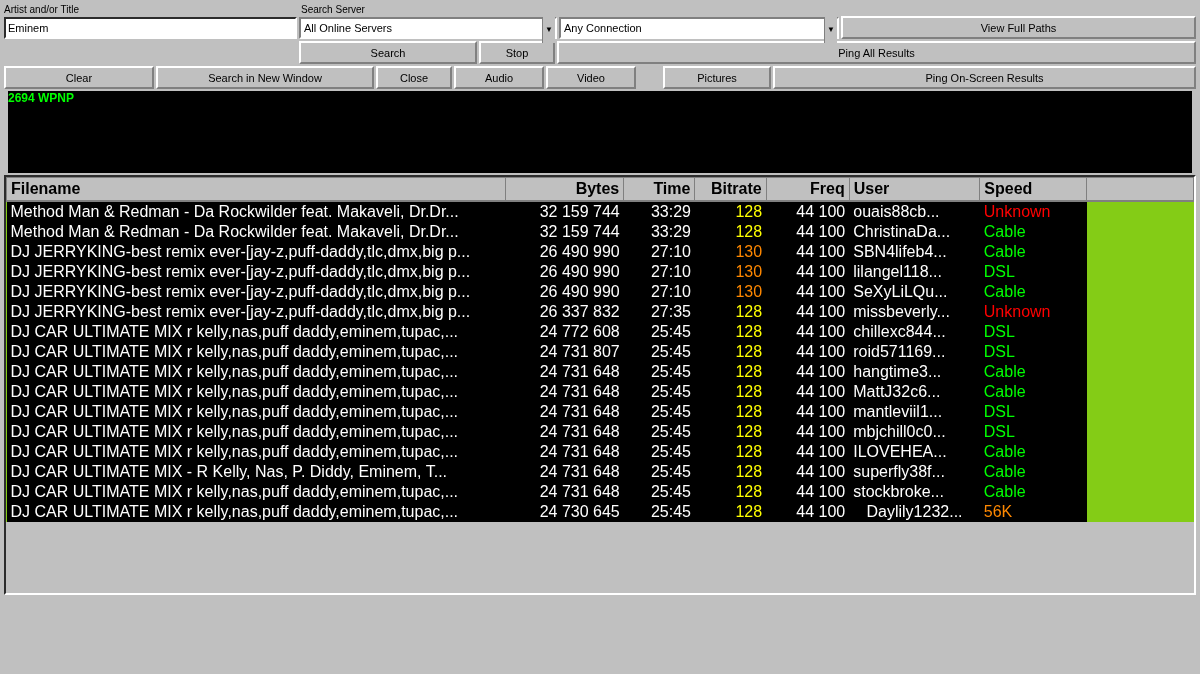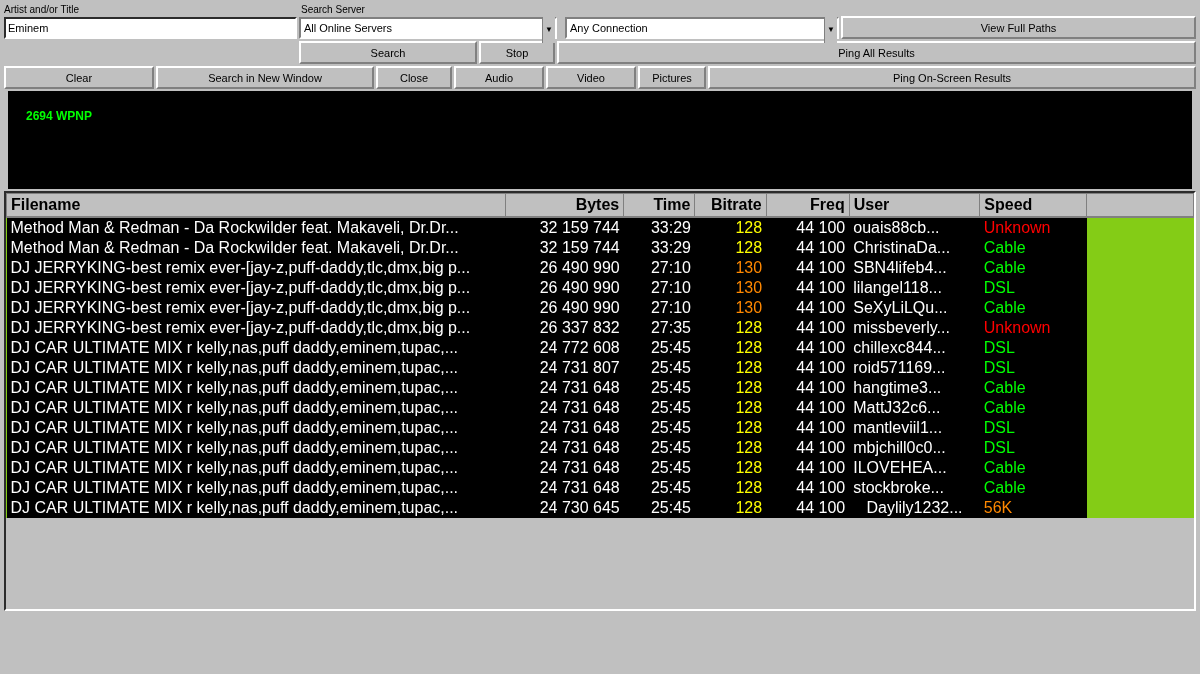--- a/index.html
+++ b/index.html
@@ -150,47 +150,47 @@
   </div>
 
   <div class="row1" style="display:flex; gap:2px; align-items:center; margin-bottom:2px;">
     <input type="text" class="text-input" style="width: 293px;" value="Eminem">
     <div class="select-wrapper" style="width:258px;">
       <select class="win-select" style="width:258px;">
         <option>All Online Servers</option>
       </select>
     </div>
     <div class="select-wrapper" style="width:280px;">
-      <select class="win-select" style="width:316px;margin-left:6px;">
+      <select class="win-select" style="width:316px;">
         <option>Any Connection</option>
       </select>
     </div>
     <button class="win-button" style="flex:1;">View Full Paths</button>
   </div>
 
   <div style="display:flex; gap:2px; align-items:center; margin-bottom:2px;">
     <div style="width:293px;"></div>
     <button class="win-button" style="width:178px;">Search</button>
     <button class="win-button" style="width:76px;">Stop</button>
     <button class="win-button" style="flex:1;">Ping All Results</button>
   </div>
 
   <div style="display:flex; gap:2px; align-items:center; margin-bottom:2px;">
     <button class="win-button" style="width:150px;">Clear</button>
     <button class="win-button" style="width:218px;">Search in New Window</button>
     <button class="win-button" style="width:76px;">Close</button>
     <button class="win-button" style="width:90px;">Audio</button>
     <button class="win-button" style="width:90px;">Video</button>
-    <button class="win-button" style="width:68px;">Pictures</button>
+    <button class="win-button" style="width:108px;margin-left:25px;">Pictures</button>
     <button class="win-button" style="flex:1;">Ping On-Screen Results</button>
   </div>
 </div>
 
 <div style="display:flex; margin: 0 4px 2px 4px;">
-  <div class="black-panel" style="flex:1; background:#000; height:98px; padding:18px;">
+  <div class="black-panel" style="flex:1; background:#000; height:82px; padding:0;">
     <span class="wpnp-text">2694 WPNP</span>
   </div>
 </div>
 
 <div style="margin: 0 4px 4px 4px; height: 420px; overflow-y: auto; border: 2px inset #808080; border-color: #808080 #ffffff #ffffff #808080;">
   <table style="width:100%; border-collapse:collapse; font-size:16px; background:#84cc16; color:#fff;">
     <thead>
       <tr style="background:#c0c0c0; color:#000;">
         <th style="text-align:left; padding:2px 4px; border-right:1px solid #808080; width:42%;">Filename</th>
         <th style="text-align:right; padding:2px 4px; border-right:1px solid #808080; width:10%;">Bytes</th>
@@ -314,20 +314,29 @@
         <tr style="background: rgb(0, 0, 0);">
     <td style="padding:1px 4px; overflow:hidden; text-overflow:ellipsis; white-space:nowrap; max-width:0; width:42%;">DJ CAR ULTIMATE MIX r kelly,nas,puff daddy,eminem,tupac,...</td>
     <td style="padding:1px 4px; text-align:right; width:10%;">24 731 648</td>
     <td style="padding:1px 4px; text-align:right; width:6%;">25:45</td>
     <td style="padding:1px 4px; text-align:right; width:6%; color:#ffff00;">128</td>
     <td style="padding:1px 4px; text-align:right; width:7%;">44 100</td>
     <td style="padding:1px 4px; width:11%;">ILOVEHEA...</td>
     <td style="padding:1px 4px; width:9%; color:#00ff00;">Cable</td>
   </tr>
         <tr style="background: rgb(0, 0, 0);">
+    <td style="padding:1px 4px; overflow:hidden; text-overflow:ellipsis; white-space:nowrap; max-width:0; width:42%;">DJ CAR ULTIMATE MIX - R Kelly, Nas, P. Diddy, Eminem, T...</td>
+    <td style="padding:1px 4px; text-align:right; width:10%;">24 731 648</td>
+    <td style="padding:1px 4px; text-align:right; width:6%;">25:45</td>
+    <td style="padding:1px 4px; text-align:right; width:6%; color:#ffff00;">128</td>
+    <td style="padding:1px 4px; text-align:right; width:7%;">44 100</td>
+    <td style="padding:1px 4px; width:11%;">superfly38f...</td>
+    <td style="padding:1px 4px; width:9%; color:#00ff00;">Cable</td>
+  </tr>
+        <tr style="background: rgb(0, 0, 0);">
     <td style="padding:1px 4px; overflow:hidden; text-overflow:ellipsis; white-space:nowrap; max-width:0; width:42%;">DJ CAR ULTIMATE MIX r kelly,nas,puff daddy,eminem,tupac,...</td>
     <td style="padding:1px 4px; text-align:right; width:10%;">24 731 648</td>
     <td style="padding:1px 4px; text-align:right; width:6%;">25:45</td>
     <td style="padding:1px 4px; text-align:right; width:6%; color:#ffff00;">128</td>
     <td style="padding:1px 4px; text-align:right; width:7%;">44 100</td>
     <td style="padding:1px 4px; width:11%;">stockbroke...</td>
     <td style="padding:1px 4px; width:9%; color:#00ff00;">Cable</td>
   </tr>
         <tr style="background: rgb(0, 0, 0);">
     <td style="padding:1px 4px; overflow:hidden; text-overflow:ellipsis; white-space:nowrap; max-width:0; width:42%;">DJ CAR ULTIMATE MIX r kelly,nas,puff daddy,eminem,tupac,...</td>

